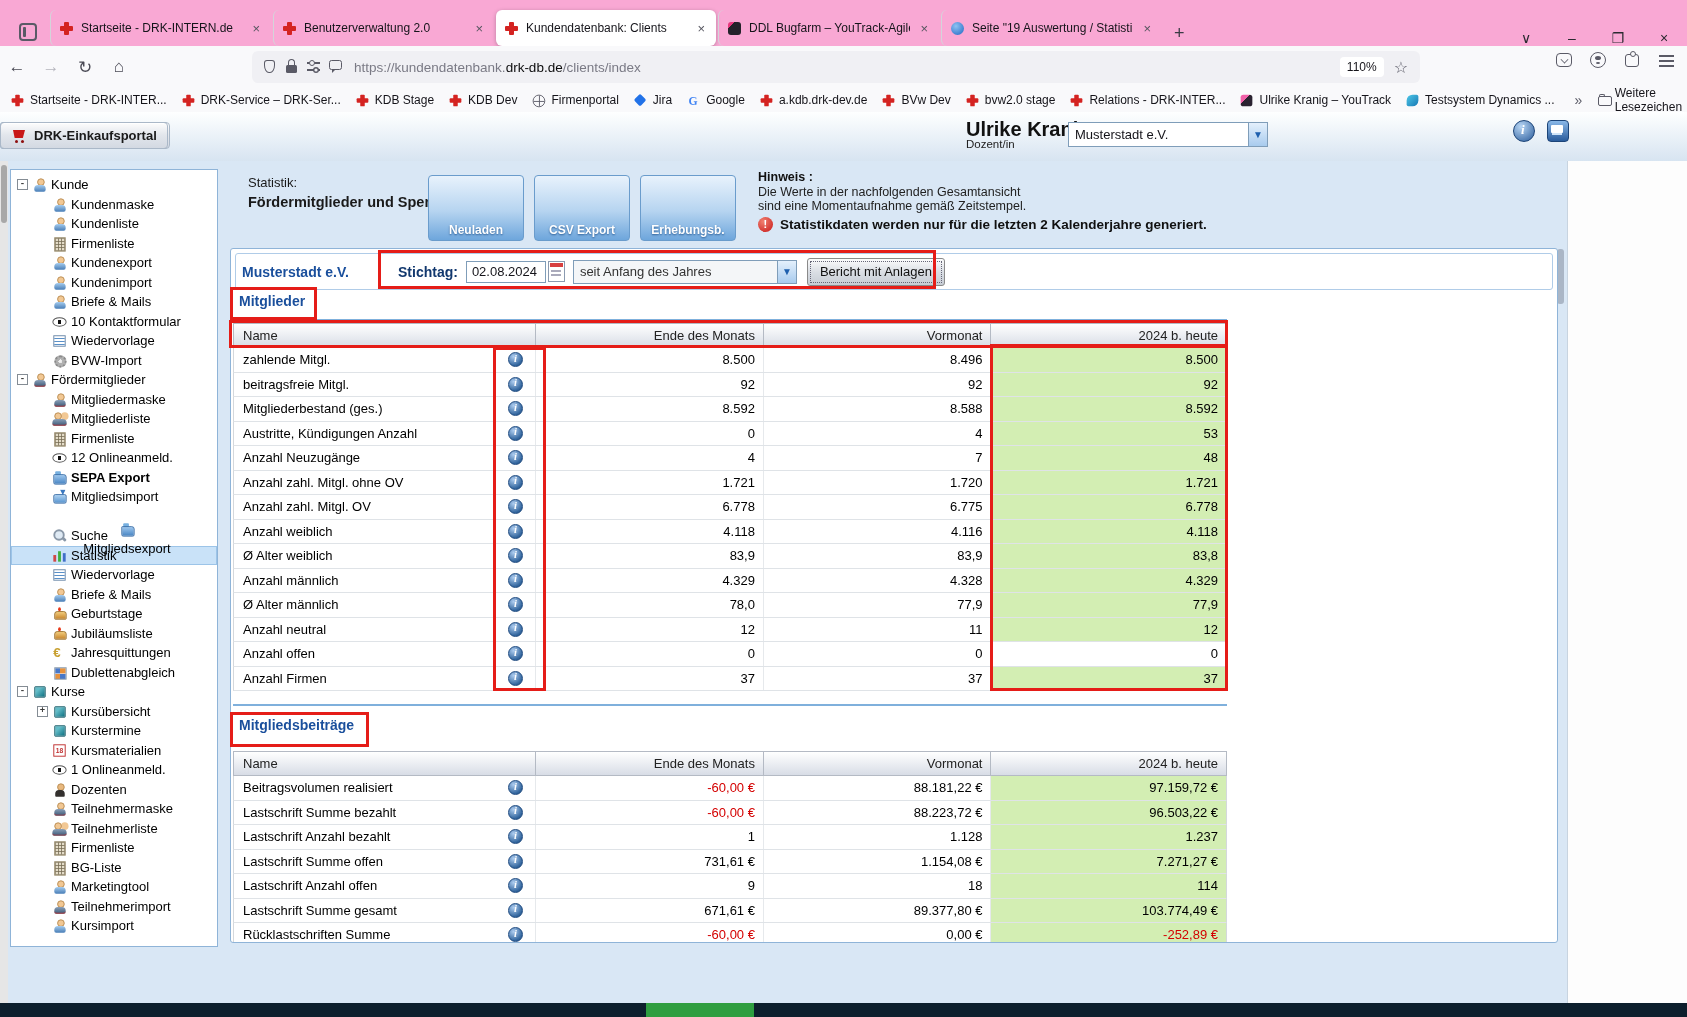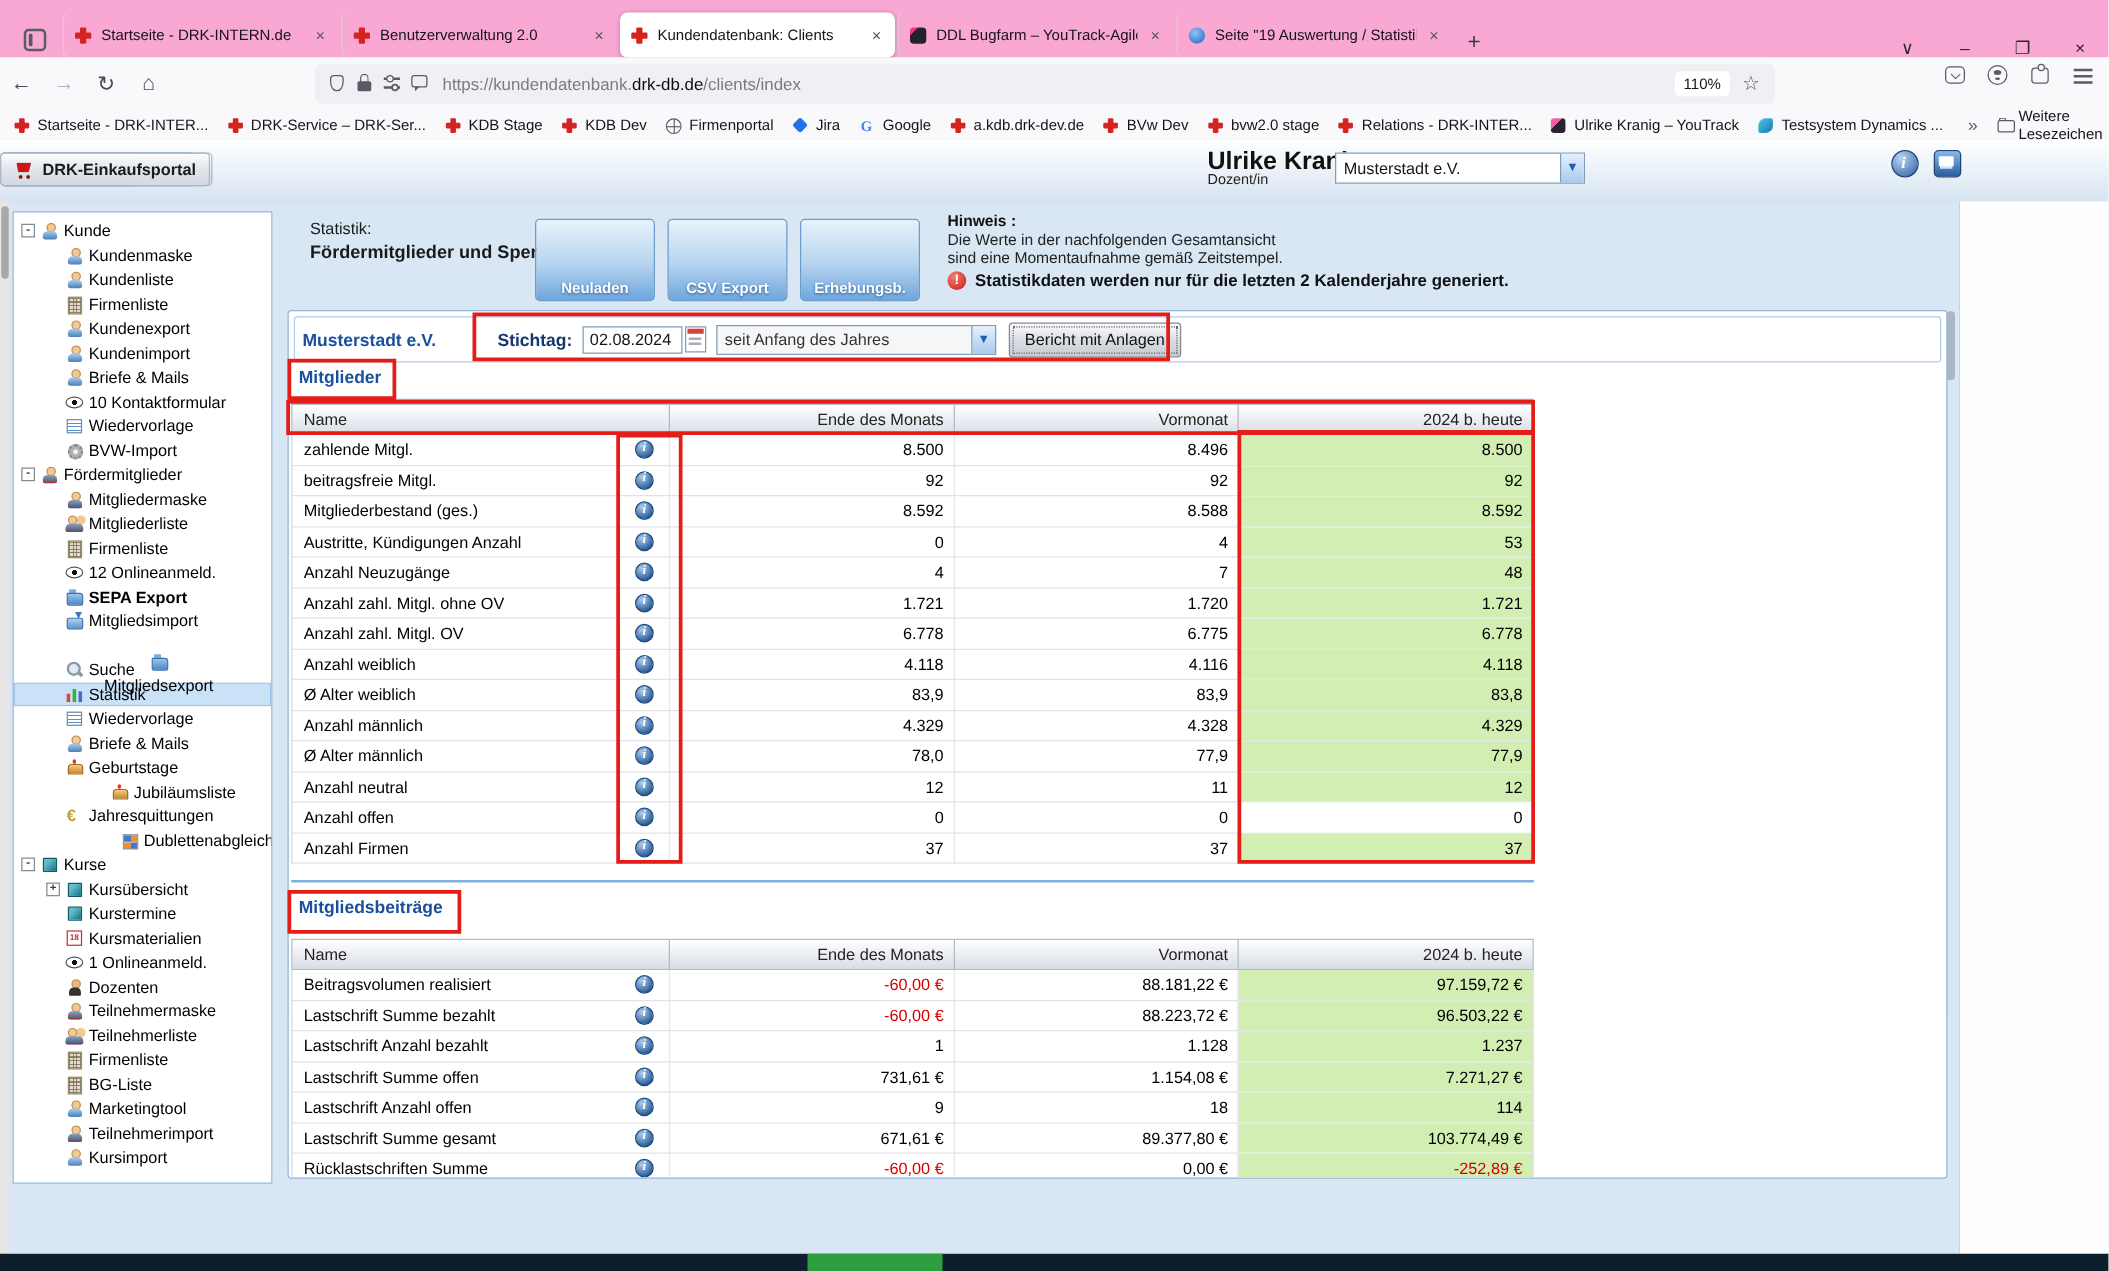--- a/index.html
+++ b/index.html
@@ -491,31 +491,31 @@
         <div class="tree-item" style="padding-left: 26px;">
           <span class="exp"></span>
           <span class="ic ic-person-blue"></span>
           <span>Briefe &amp; Mails</span>
         </div>
         <div class="tree-item" style="padding-left: 26px;">
           <span class="exp"></span>
           <span class="ic ic-cake"></span>
           <span>Geburtstage</span>
         </div>
-        <div class="tree-item" style="padding-left: 26px; margin-left: 36px;">
+        <div class="tree-item" style="padding-left: 26px;">
           <span class="exp"></span>
           <span class="ic ic-cake"></span>
           <span>Jubiläumsliste</span>
         </div>
         <div class="tree-item" style="padding-left: 26px;">
           <span class="exp"></span>
           <span class="ic ic-euro"></span>
           <span>Jahresquittungen</span>
         </div>
-        <div class="tree-item" style="padding-left: 26px; margin-left: 44px;">
+        <div class="tree-item" style="padding-left: 26px;">
           <span class="exp"></span>
           <span class="ic ic-dubletten"></span>
           <span>Dublettenabgleich</span>
         </div>
         <div class="tree-item" style="padding-left: 6px;">
           <span class="exp">-</span>
           <span class="ic ic-cube"></span>
           <span>Kurse</span>
         </div>
         <div class="tree-item" style="padding-left: 26px;">

